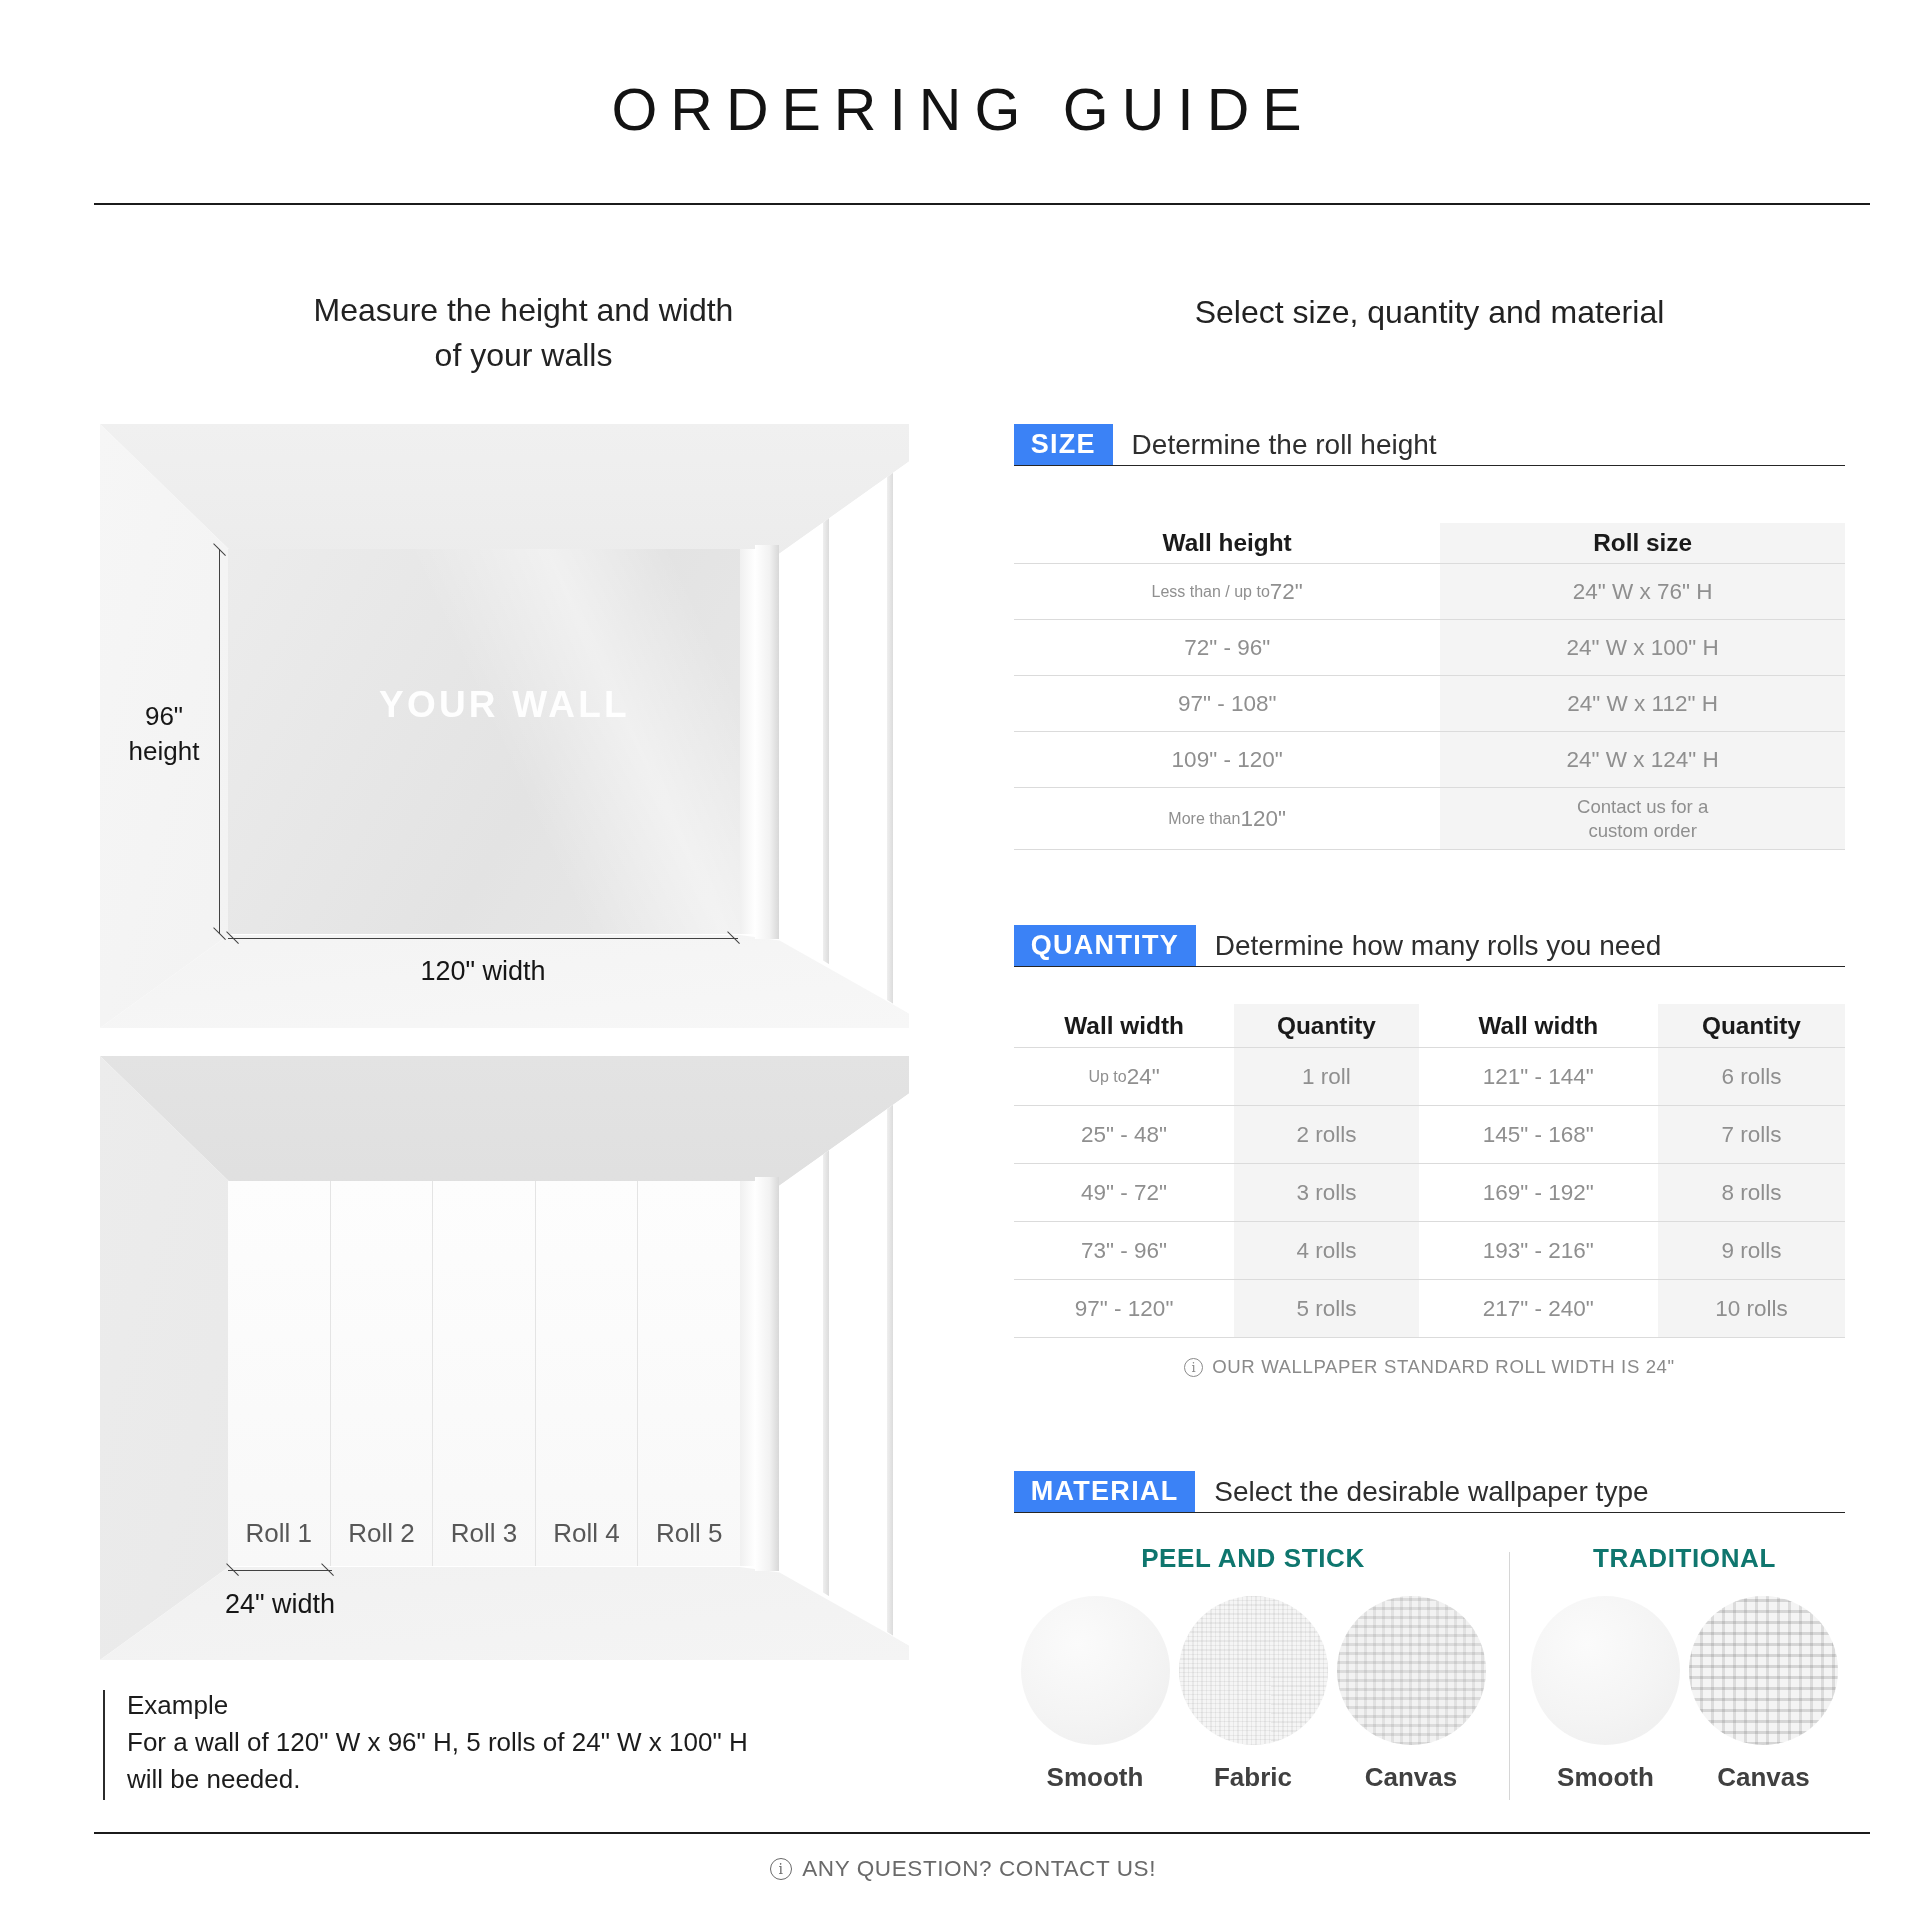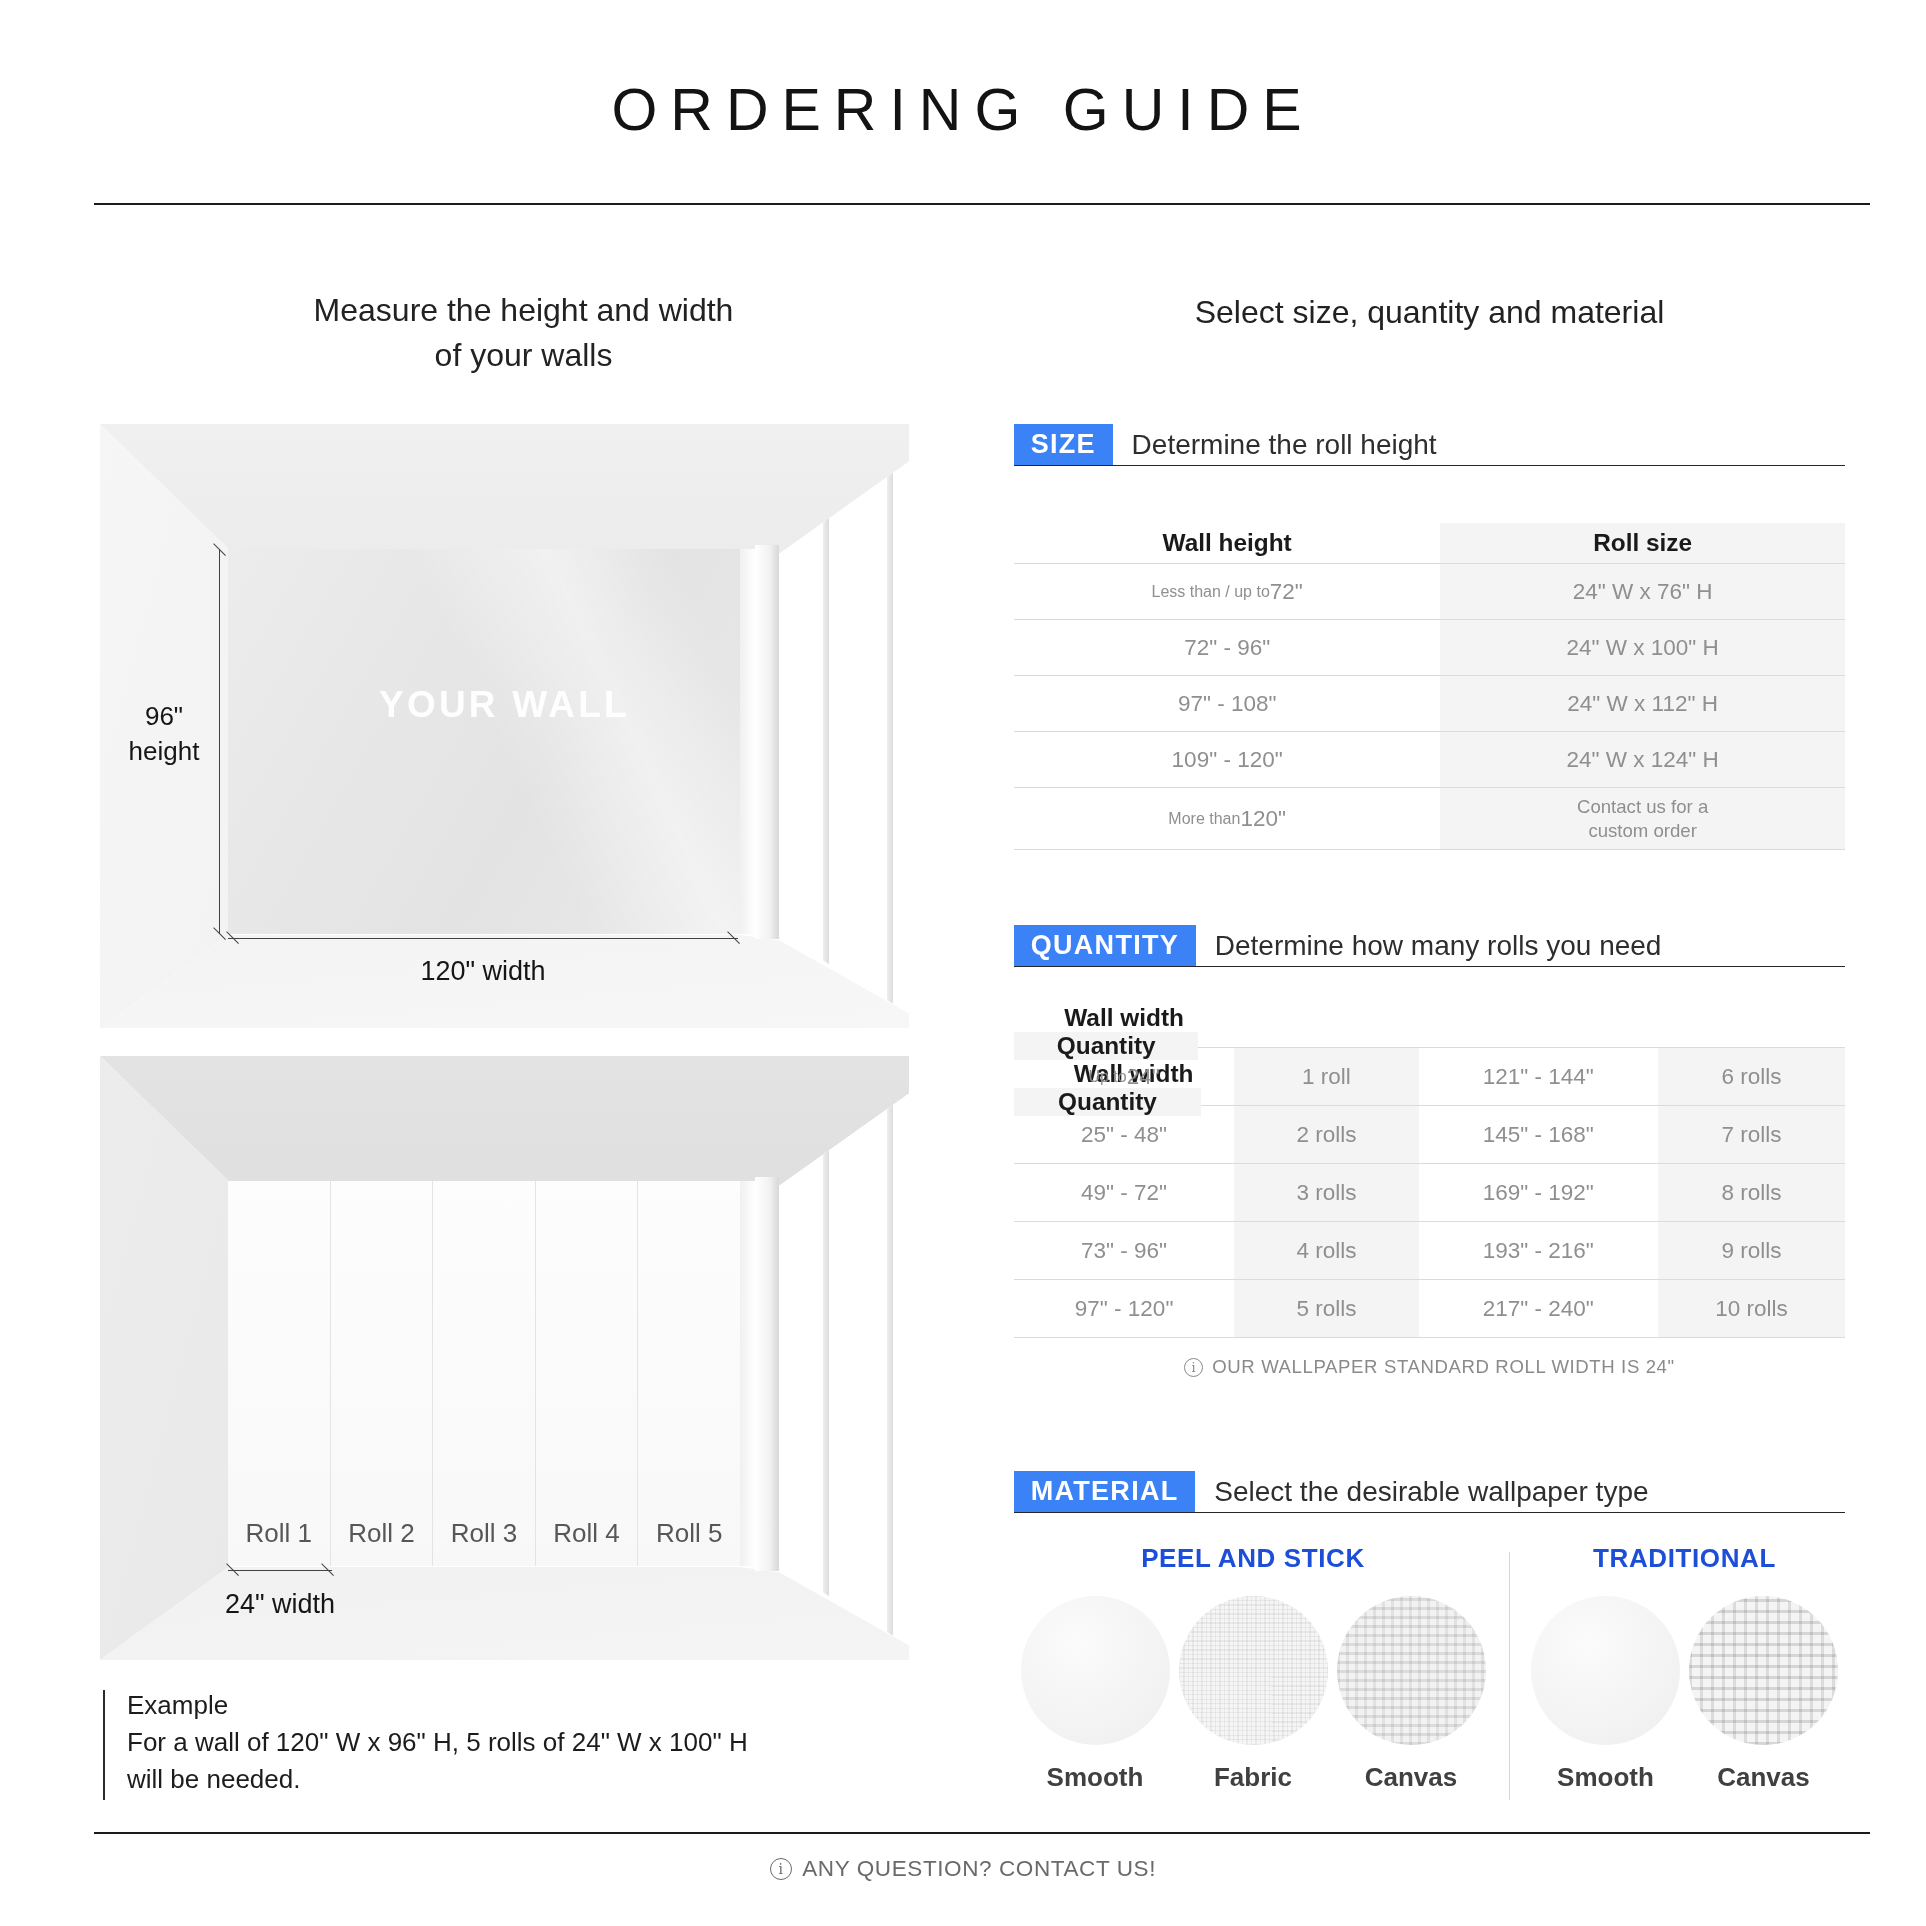--- a/index.html
+++ b/index.html
@@ -97,33 +97,33 @@
   .cell { display:flex; align-items:center; justify-content:center; text-align:center; }
   .st-c1 { width:51.3%; } .st-c2 { width:48.7%; }
   .gray { background:#f4f4f4; }
   .th { font-size:24.4px; font-weight:700; color:#1a1a1a; }
   .tv { font-size:22.5px; color:#8f8f8f; }
   .small { font-size:16px; color:#8f8f8f; }
   .two-line { flex-direction:column; font-size:18.6px; color:#8f8f8f; line-height:1.25; }
 
   
   .qty-table { position:absolute; left:1014px; top:1004px; width:831px; border-bottom:1.3px solid #dbdbdb; }
-  .qt-head { display:flex; height:43px;flex-direction:column; }
+  .qt-head { display:flex; height:43px; }
   .qt-row { display:flex; border-top:1.3px solid #dbdbdb; height:58px; }
   .qt-c1 { width:26.5%; } .qt-c2 { width:22.2%; } .qt-c3 { width:28.8%; } .qt-c4 { width:22.5%; }
 
   .note { position:absolute; left:1014px; top:1356px; width:831px; display:flex;
     align-items:center; justify-content:center; gap:9px;
     font-size:18.6px; letter-spacing:0.6px; color:#8a8a8a; }
 
   
   .mat { position:absolute; left:1014px; top:1543px; width:831px; height:276px; }
   .mat-group { position:absolute; top:0; }
   .mg1 { left:0; width:478px; } .mg2 { left:510px; width:321px; }
-  .mat-title { text-align:center; font-size:26px; font-weight:700; letter-spacing:0.6px; color:#1d4ed8; }
+  .mat-title { text-align:center; font-size:26px; font-weight:700; letter-spacing:0.6px; color:#0f766e; }
   .swatches { display:flex; justify-content:center; gap:9px; margin-top:22px; }
   .swatch { width:149px; text-align:center; }
   .disc { width:149px; height:149px; border-radius:50%; }
   .swatch-label { margin-top:16.7px; font-size:26px; font-weight:700; color:#404040; }
   .mat-divider { position:absolute; left:495px; top:9px; width:1.3px; height:248px; background:#d6d6d6; }
 
   .tx-smooth { background:radial-gradient(circle at 38% 32%, #fbfbfb 0%, #f4f4f4 55%, #ededed 100%); }
   .tx-fabric { background-color:#f5f5f5; background-image:
       repeating-linear-gradient(0deg, rgba(120,120,120,0.10) 0 1.3px, transparent 1.3px 4.5px),
       repeating-linear-gradient(90deg, rgba(120,120,120,0.10) 0 1.3px, transparent 1.3px 4.5px); }

